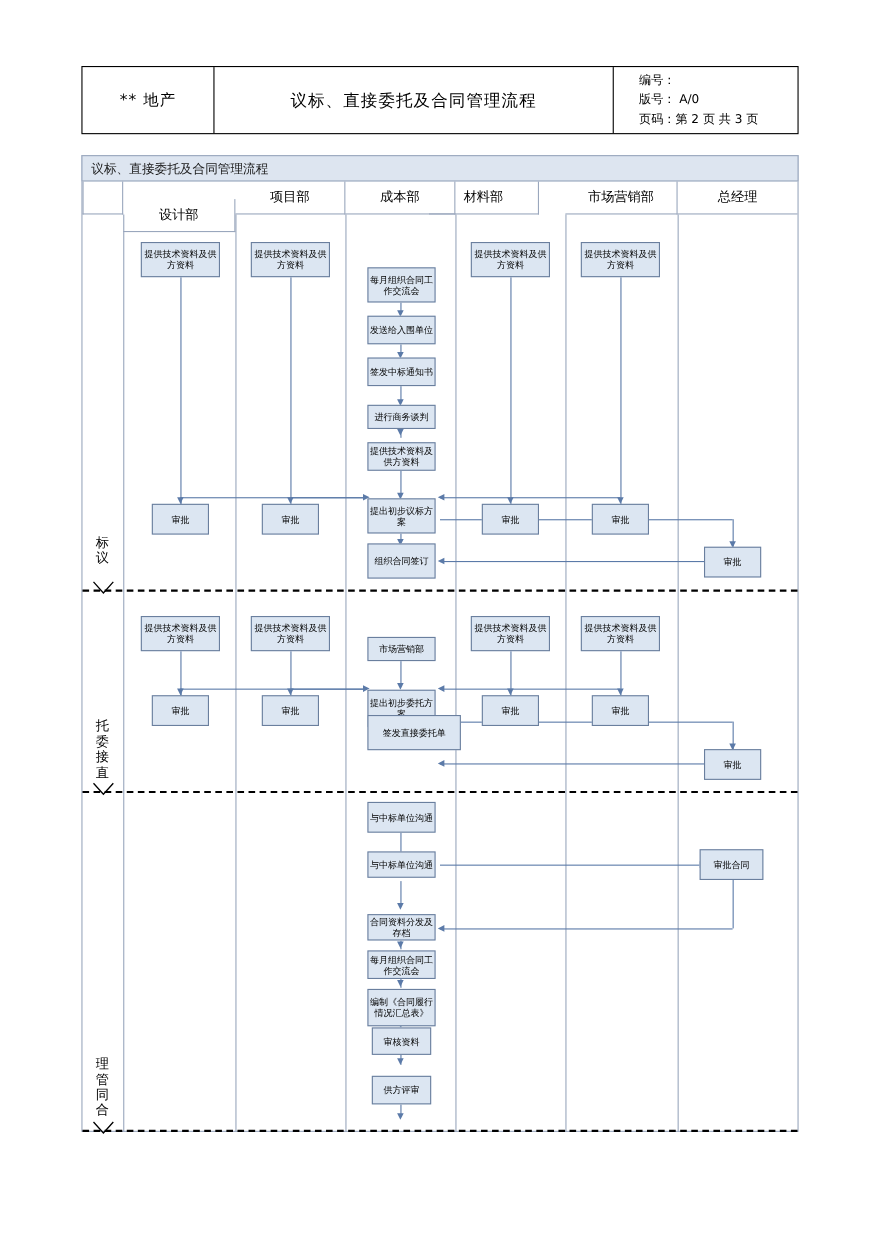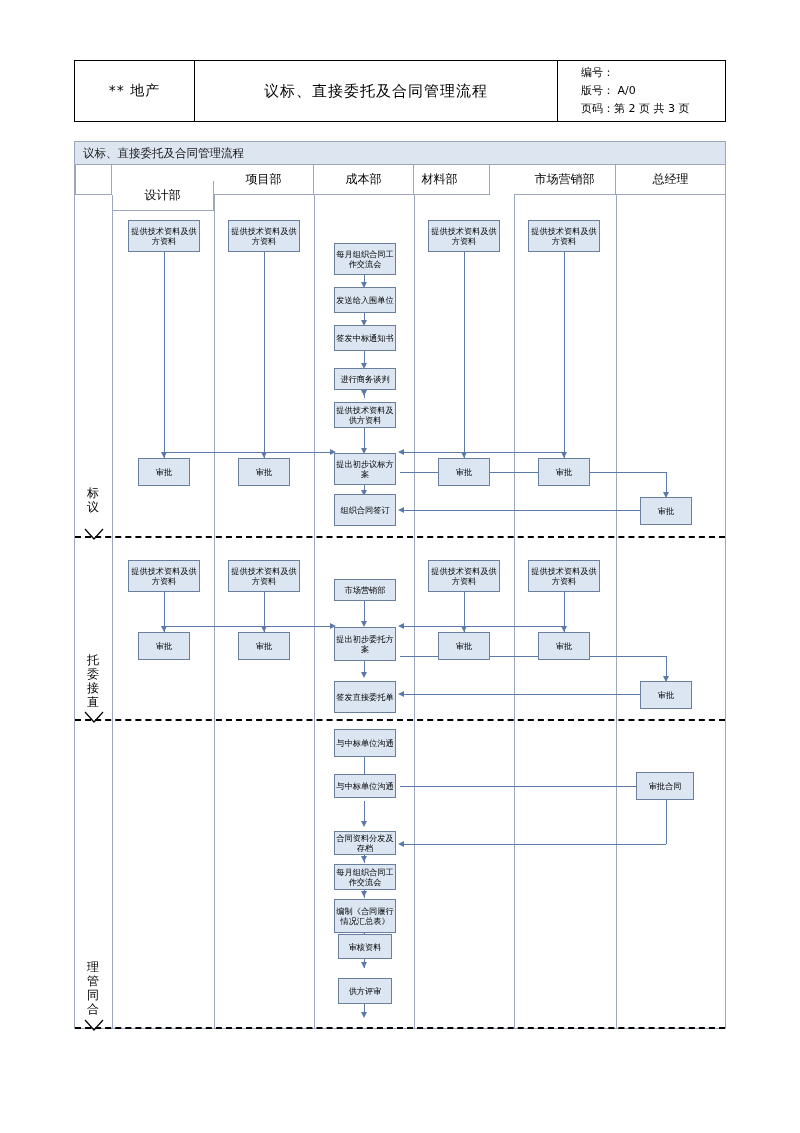--- a/index.html
+++ b/index.html
@@ -244,21 +244,21 @@
   <div class="box" style="left:528px;top:560px;width:72px;height:32px;">提供技术资料及供方资料</div>
 
   <div class="box" style="left:334px;top:579px;width:62px;height:22px;">市场营销部</div>
 
   <div class="box" style="left:334px;top:627px;width:62px;height:34px;">提出初步委托方案</div>
   <div class="box" style="left:138px;top:632px;width:52px;height:28px;">审批</div>
   <div class="box" style="left:238px;top:632px;width:52px;height:28px;">审批</div>
   <div class="box" style="left:438px;top:632px;width:52px;height:28px;">审批</div>
   <div class="box" style="left:538px;top:632px;width:52px;height:28px;">审批</div>
 
-  <div class="box" style="left:334px;top:681px;width:62px;height:32px;">签发直接委托单</div>
+  <div class="box" style="left:334px;top:650px;width:85px;height:32px;">签发直接委托单</div>
   <div class="box" style="left:640px;top:681px;width:52px;height:28px;">审批</div>
 
   <div class="box" style="left:334px;top:729px;width:62px;height:28px;">与中标单位沟通</div>
   <div class="box" style="left:334px;top:774px;width:62px;height:24px;">与中标单位沟通</div>
   <div class="box" style="left:636px;top:772px;width:58px;height:28px;">审批合同</div>
   <div class="box" style="left:334px;top:831px;width:62px;height:24px;">合同资料分发及存档</div>
   <div class="box" style="left:334px;top:864px;width:62px;height:26px;">每月组织合同工作交流会</div>
   <div class="box" style="left:334px;top:899px;width:62px;height:34px;">编制《合同履行情况汇总表》</div>
   <div class="box" style="left:338px;top:934px;width:54px;height:25px;">审核资料</div>
   <div class="box" style="left:338px;top:978px;width:54px;height:26px;">供方评审</div>

